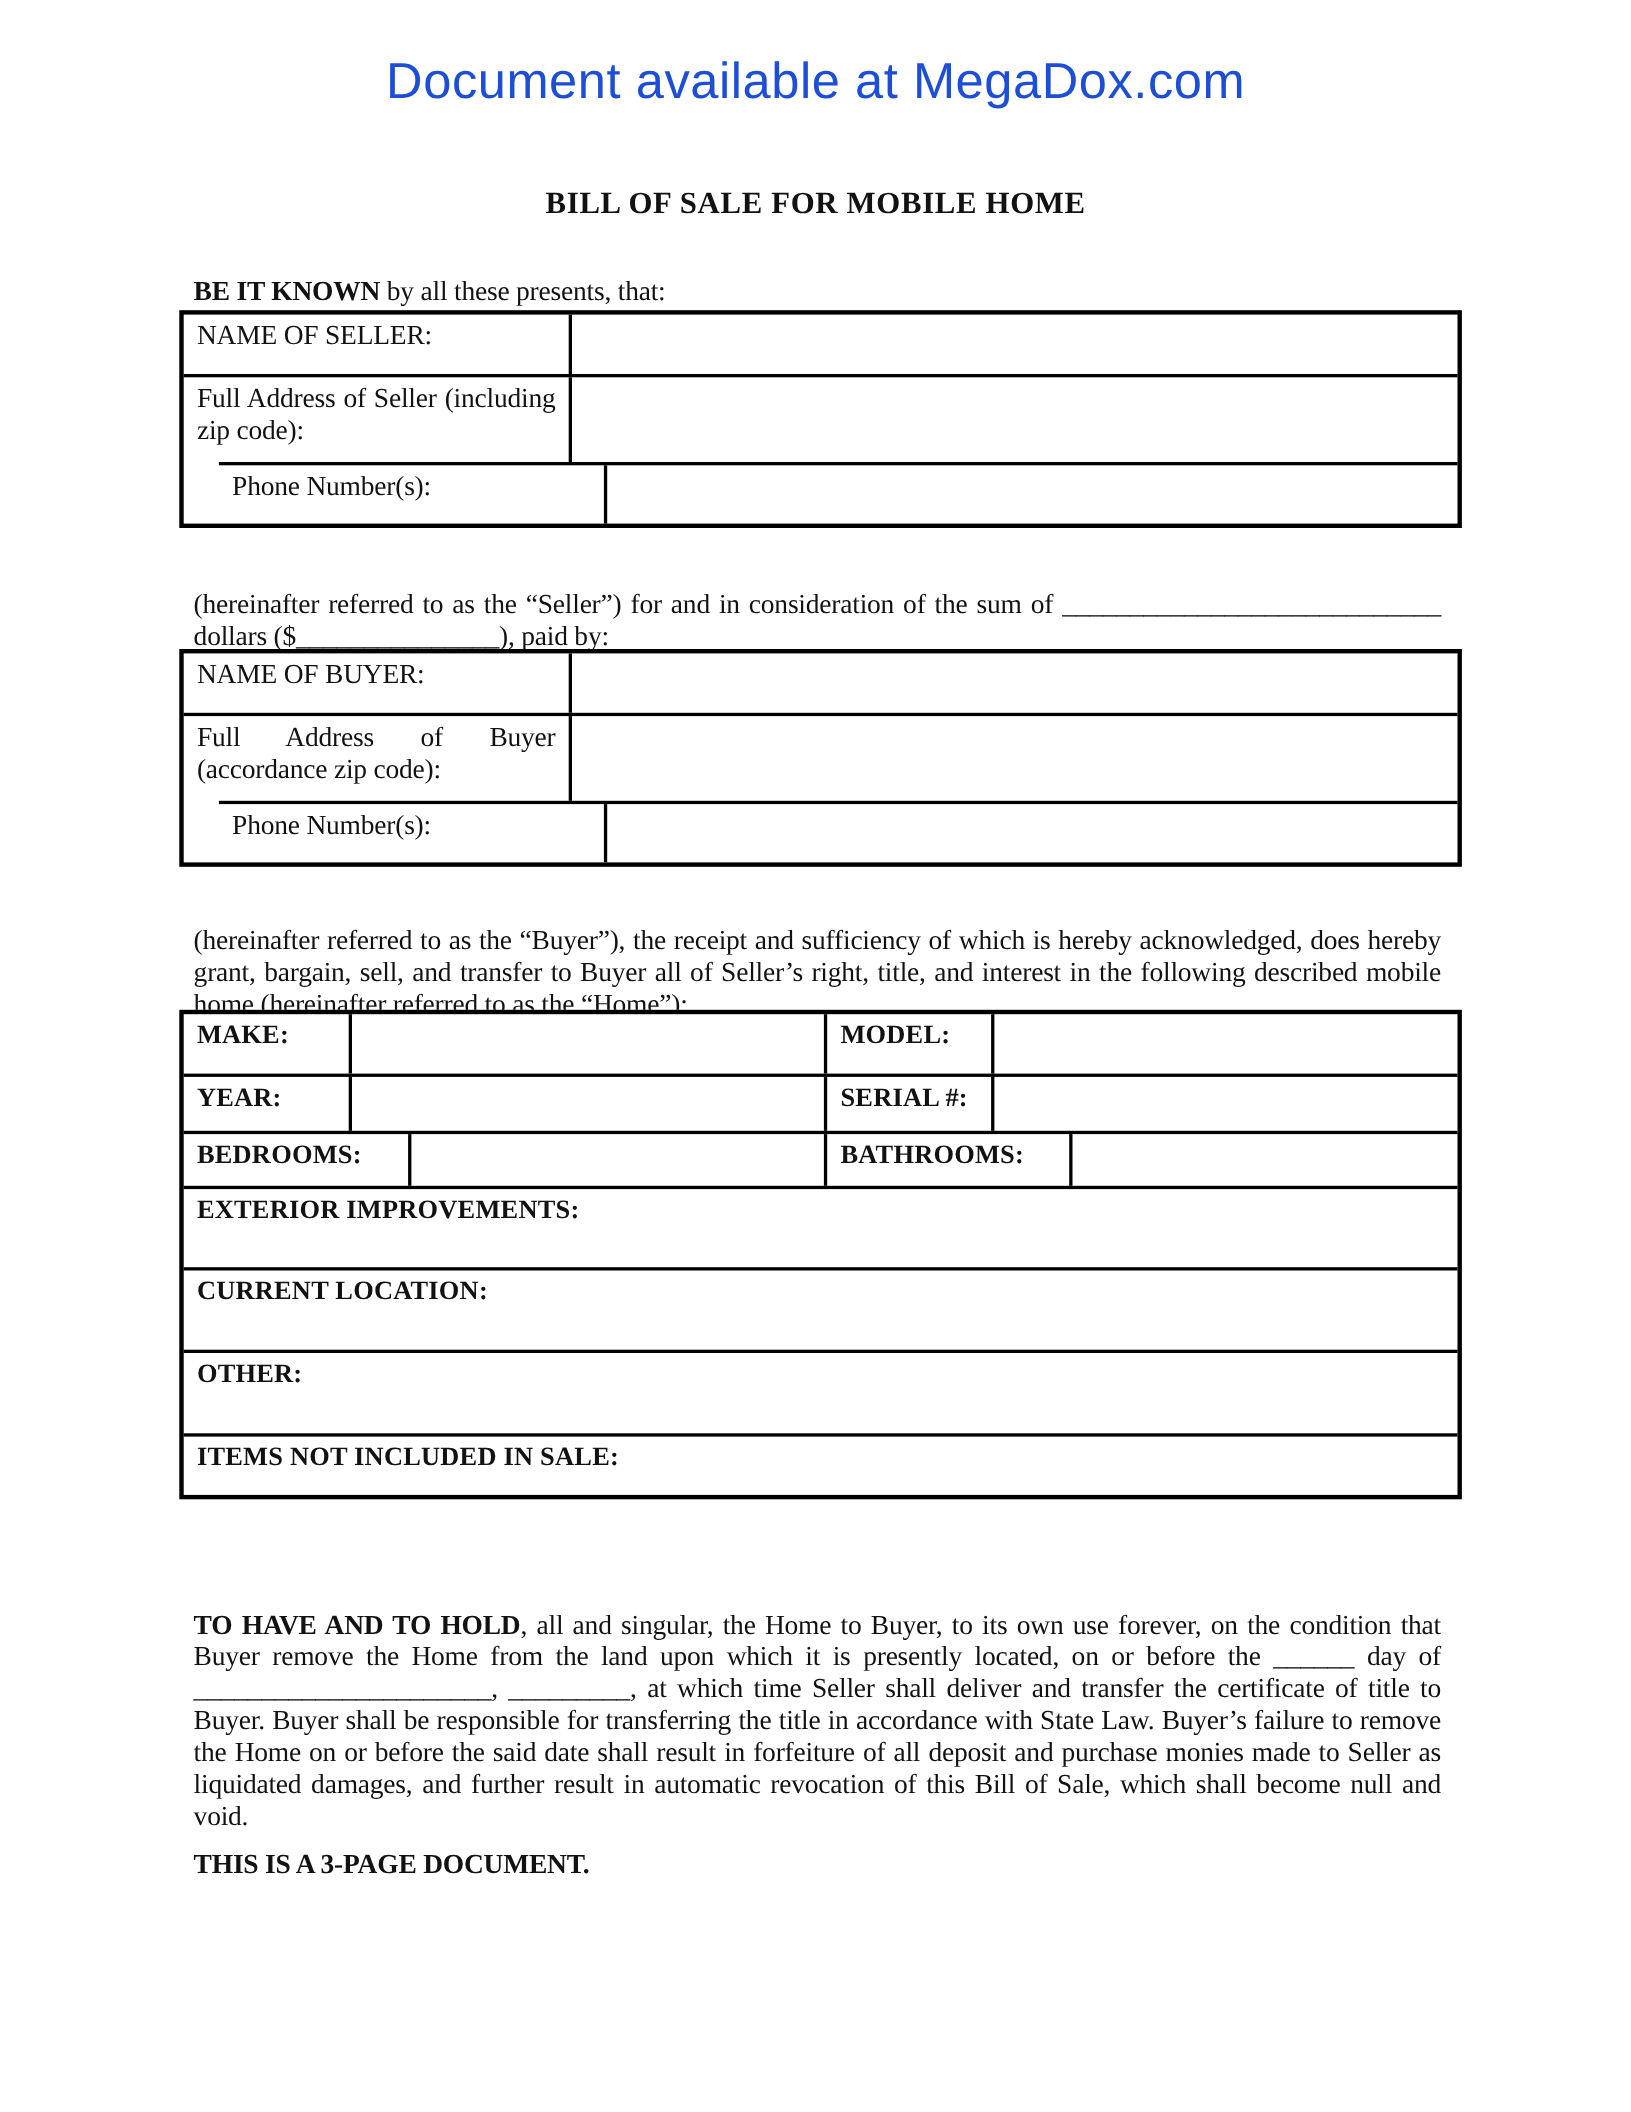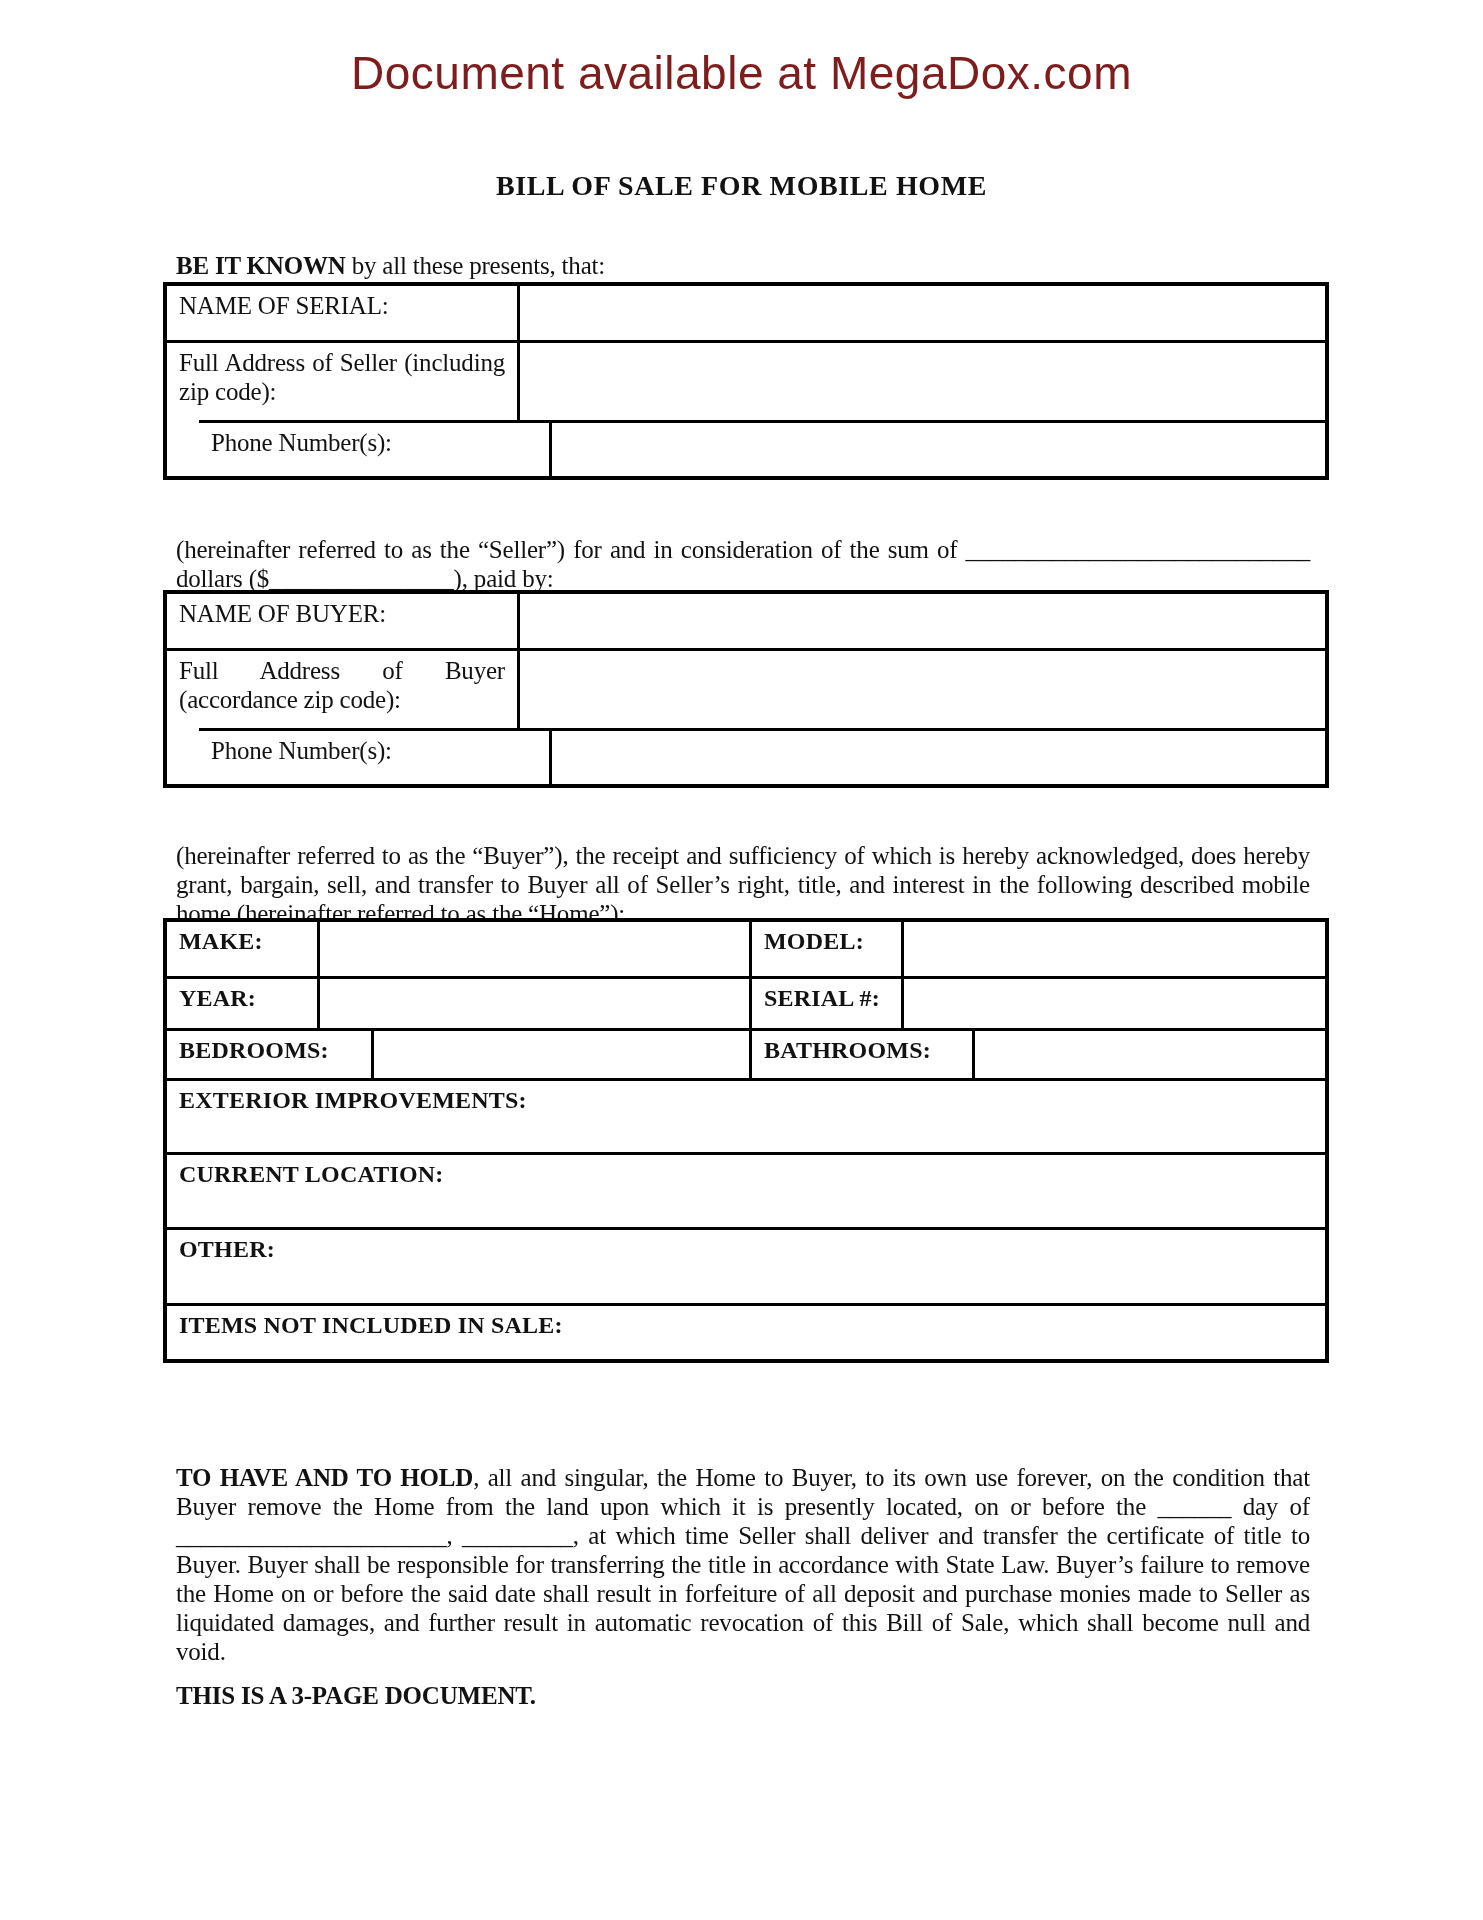--- a/index.html
+++ b/index.html
@@ -12,21 +12,21 @@
     font-family: "Liberation Serif", "DejaVu Serif", serif;
     color: #121212;
     overflow: hidden;
   }
   .watermark {
     position: absolute;
     top: 46px; left: 0; right: 0;
     text-align: center;
     font-family: "Liberation Sans", "DejaVu Sans", sans-serif;
     font-size: 46px;
-    color: #7f1d1d;
+    color: #1d4ed8;
     letter-spacing: 0.5px;
   }
   .doc-title {
     position: absolute;
     top: 170px; left: 0; right: 0;
     text-align: center;
     font-weight: bold;
     font-size: 28px;
     letter-spacing: 0.6px;
   }
@@ -92,21 +92,21 @@
 <div class="page">
 
   <div class="watermark">Document available at MegaDox.com</div>
 
   <div class="doc-title">BILL OF SALE FOR MOBILE HOME</div>
 
   <p class="para intro"><span class="b">BE IT KNOWN</span><span> by all these presents, that:</span></p>
 
   <div class="tbl t-seller">
     <div class="trow r-name">
-      <div class="cell lbl">NAME OF SERIAL:</div>
+      <div class="cell lbl">NAME OF SELLER:</div>
       <div class="cell"></div>
     </div>
     <div class="trow r-addr">
       <div class="cell lbl">Full Address of Seller (including zip code):</div>
       <div class="cell"></div>
     </div>
     <div class="trow r-phone">
       <div class="cell lbl">Phone Number(s):</div>
       <div class="cell"></div>
     </div>

